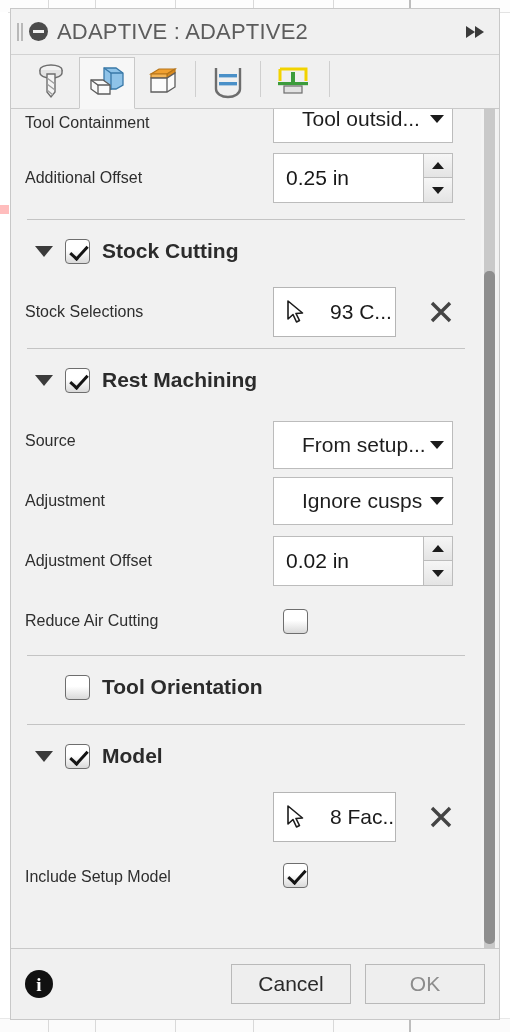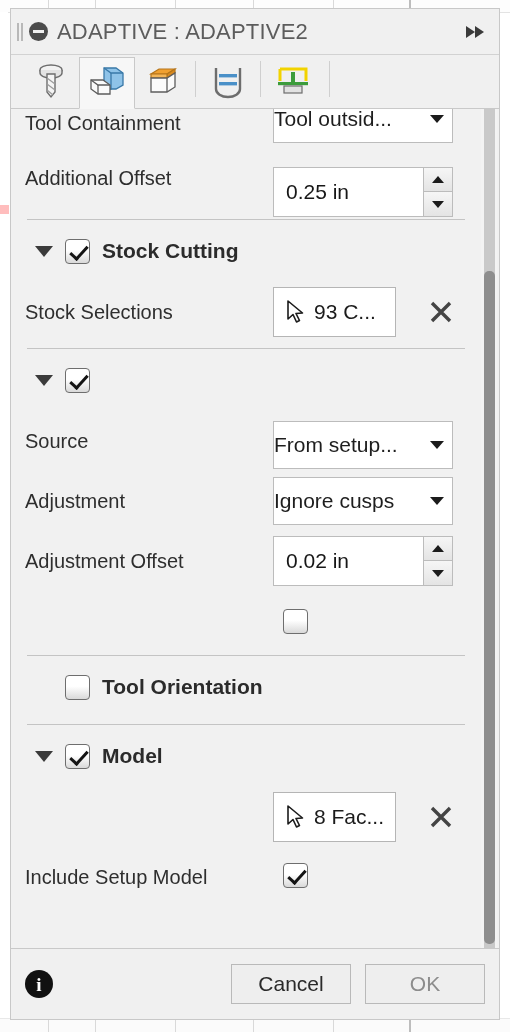--- a/index.html
+++ b/index.html
@@ -154,21 +154,21 @@
   }
 
   
   .row {
     display: flex;
     align-items: center;
     height: 60px;
     position: relative;
   }
   .row-label {
-    font-size: 20px;
+    font-size: 16px;
     color: #2e2e2e;
     flex: 0 0 auto;
   }
   .group-header {
     display: flex;
     align-items: center;
     height: 62px;
     gap: 12px;
   }
   .group-title {
@@ -212,21 +212,21 @@
     left: 248px;
   }
 
   .dropdown {
     width: 180px; height: 48px;
     background: #ffffff;
     border: 1px solid #bcbcbc;
     box-sizing: border-box;
     display: flex;
     align-items: center;
-    padding: 0 8px 0 0;
+    padding: 0 8px 0 28px;
     font-size: 21px;
     color: #1e1e1e;
     white-space: nowrap;
     overflow: hidden;
   }
   .dropdown .dd-text { flex: 1 1 auto; overflow: hidden; }
   .dd-caret {
     width: 0; height: 0;
     border-left: 7px solid transparent;
     border-right: 7px solid transparent;
@@ -277,21 +277,21 @@
     border-top: 7px solid #1b1b1b;
   }
 
   .selbox {
     width: 123px; height: 50px;
     background: #ffffff;
     border: 1px solid #b5b5b5;
     box-sizing: border-box;
     display: flex;
     align-items: center;
-    gap: 8px;
+    gap: 24px;
     padding-left: 12px;
     font-size: 21px;
     color: #1b1b1b;
     white-space: nowrap;
     overflow: hidden;
   }
   .cursor-icon { flex: 0 0 auto; display: block; }
 
   .clear-x {
     position: absolute;
@@ -460,21 +460,21 @@
       <div class="row" style="height:48px; margin-top:-10px;">
         <span class="row-label">Tool Containment</span>
         <div class="ctl dropdown" style="top:-4px; height:48px;">
           <span class="dd-text">Tool outsid...</span>
           <span class="dd-caret"></span>
         </div>
       </div>
 
       <div class="row" style="height:62px;">
         <span class="row-label">Additional Offset</span>
-        <div class="ctl spin" style="top:20px;">
+        <div class="ctl spin" style="top:6px;">
           <div class="spin-field">0.25 in</div>
           <div class="spin-btns">
             <div class="spin-btn">
                 <span class="up"></span>
               </div>
             <div class="spin-btn">
                 <span class="down"></span>
               </div>
           </div>
         </div>
@@ -501,20 +501,21 @@
             <path d="M4 4 L22 22 M22 4 L4 22" stroke="#444444" stroke-width="3.4" stroke-linecap="butt"></path>
           </svg>
         </div>
       </div>
 
       <div class="divider" style="margin-top:6px;"></div>
 
       <div class="group-header">
         <span class="tri"></span>
         <span class="cbx checked"></span>
+        <span class="group-title">Rest Machining</span>
       </div>
 
       <div class="row">
         <span class="row-label">Source</span>
         <div class="ctl dropdown" style="top:10px;">
           <span class="dd-text">From setup...</span>
           <span class="dd-caret"></span>
         </div>
       </div>
 
@@ -535,20 +536,21 @@
                 <span class="up"></span>
               </div>
             <div class="spin-btn">
                 <span class="down"></span>
               </div>
           </div>
         </div>
       </div>
 
       <div class="row">
+        <span class="row-label">Reduce Air Cutting</span>
         <span class="cbx ctl" style="top:18px;left:258px;"></span>
       </div>
 
       <div class="divider" style="margin-top:4px;"></div>
 
       <div class="group-header">
         <span class="tri-spacer"></span>
         <span class="cbx"></span>
         <span class="group-title">Tool Orientation</span>
       </div>

